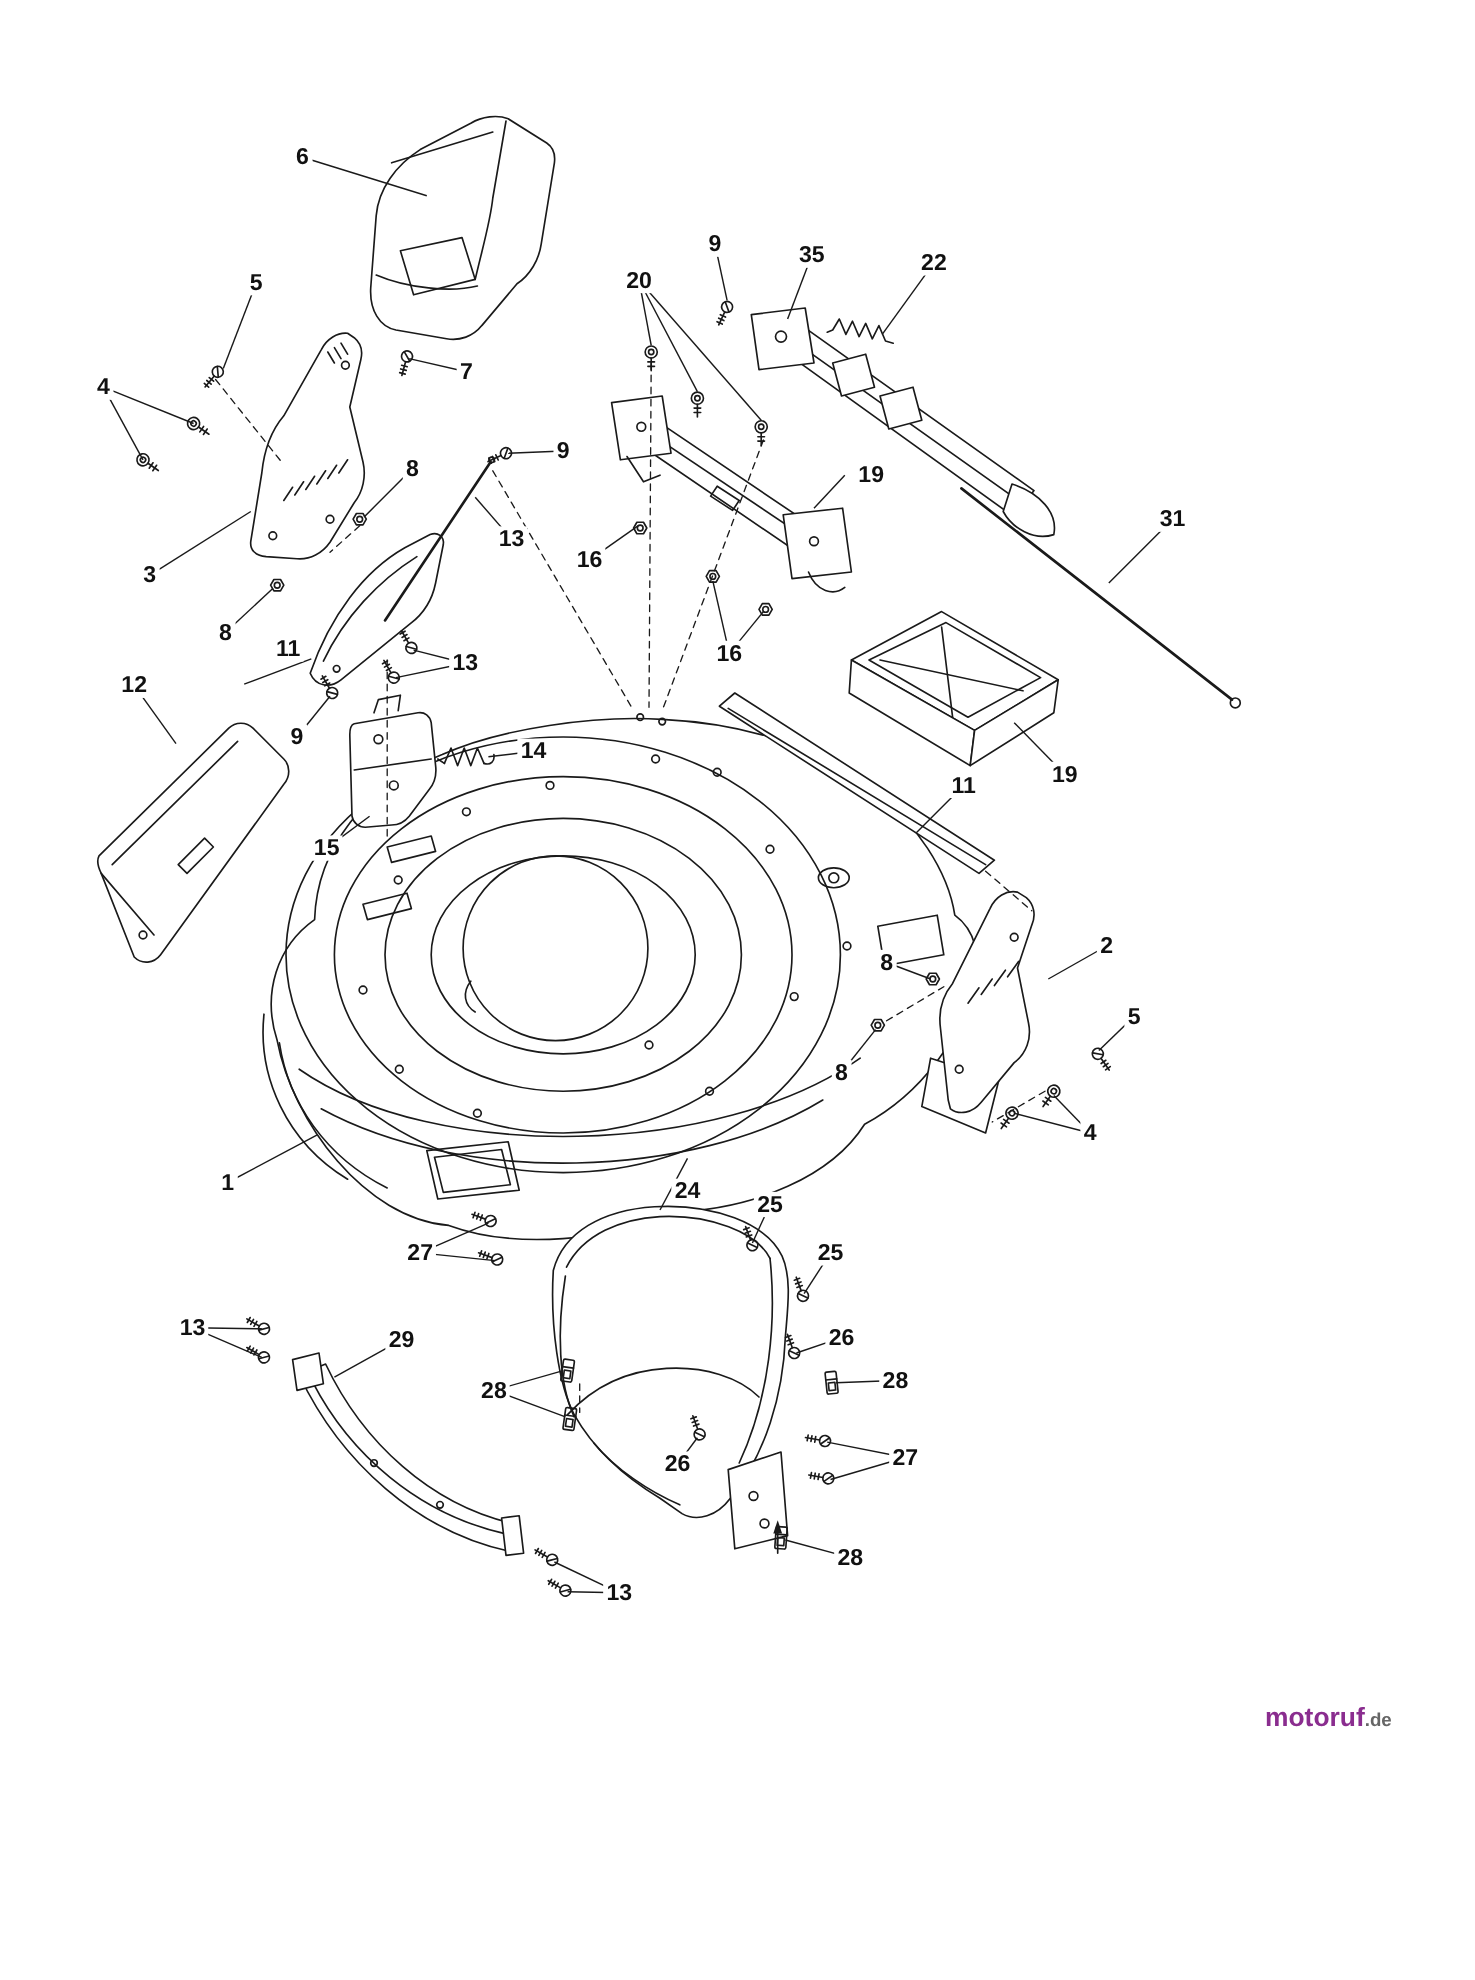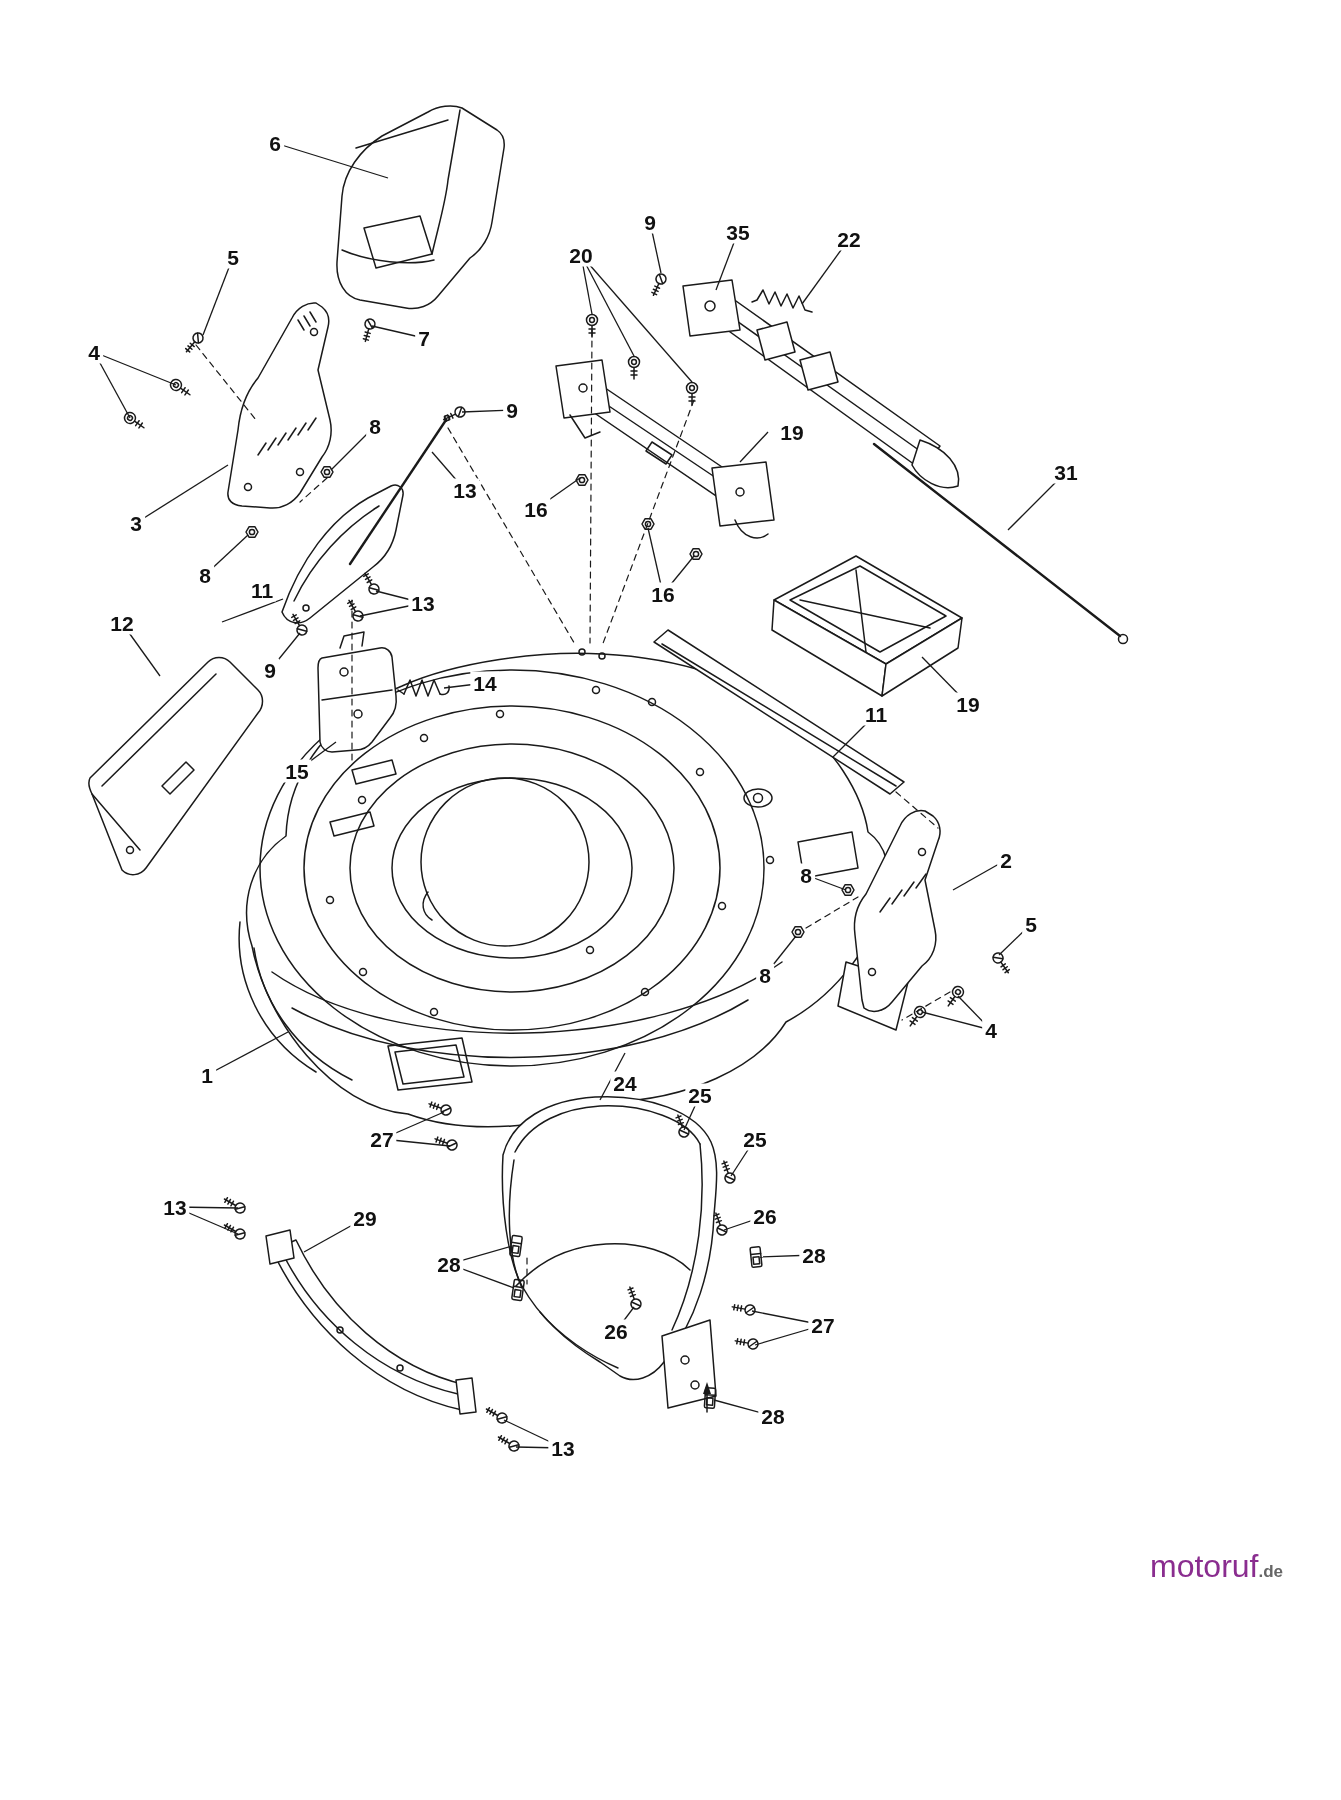--- a/index.html
+++ b/index.html
@@ -17,21 +17,21 @@
   #art .dash{stroke-dasharray:6 5;stroke-width:1.2;}
   #art .thick{stroke-width:2.4;}
   #art .fillb{fill:#1a1a1a;stroke:none;}
   #leader-svg line{stroke:#1a1a1a;stroke-width:1.3;}
   .callout{
     position:absolute;transform:translate(-50%,-50%);
     font-weight:bold;font-size:21px;line-height:1;color:#111;
     background:#ffffff;padding:1px 3px;white-space:nowrap;
   }
   .watermark{position:absolute;left:1150px;top:1548px;z-index:4;white-space:nowrap;}
-  .watermark .brand{font-weight:normal;font-size:32px;letter-spacing:0;}
+  .watermark .brand{font-weight:bold;font-size:24px;letter-spacing:0;}
   .watermark .tld{font-weight:bold;font-size:17px;}
 </style>
 </head>
 <body>
 
 <svg id="art" width="1341" height="1800" viewBox="0 0 1341 1800">
 
   <defs>
     <g id="g-bolt">
       <circle r="5.5"></circle>

